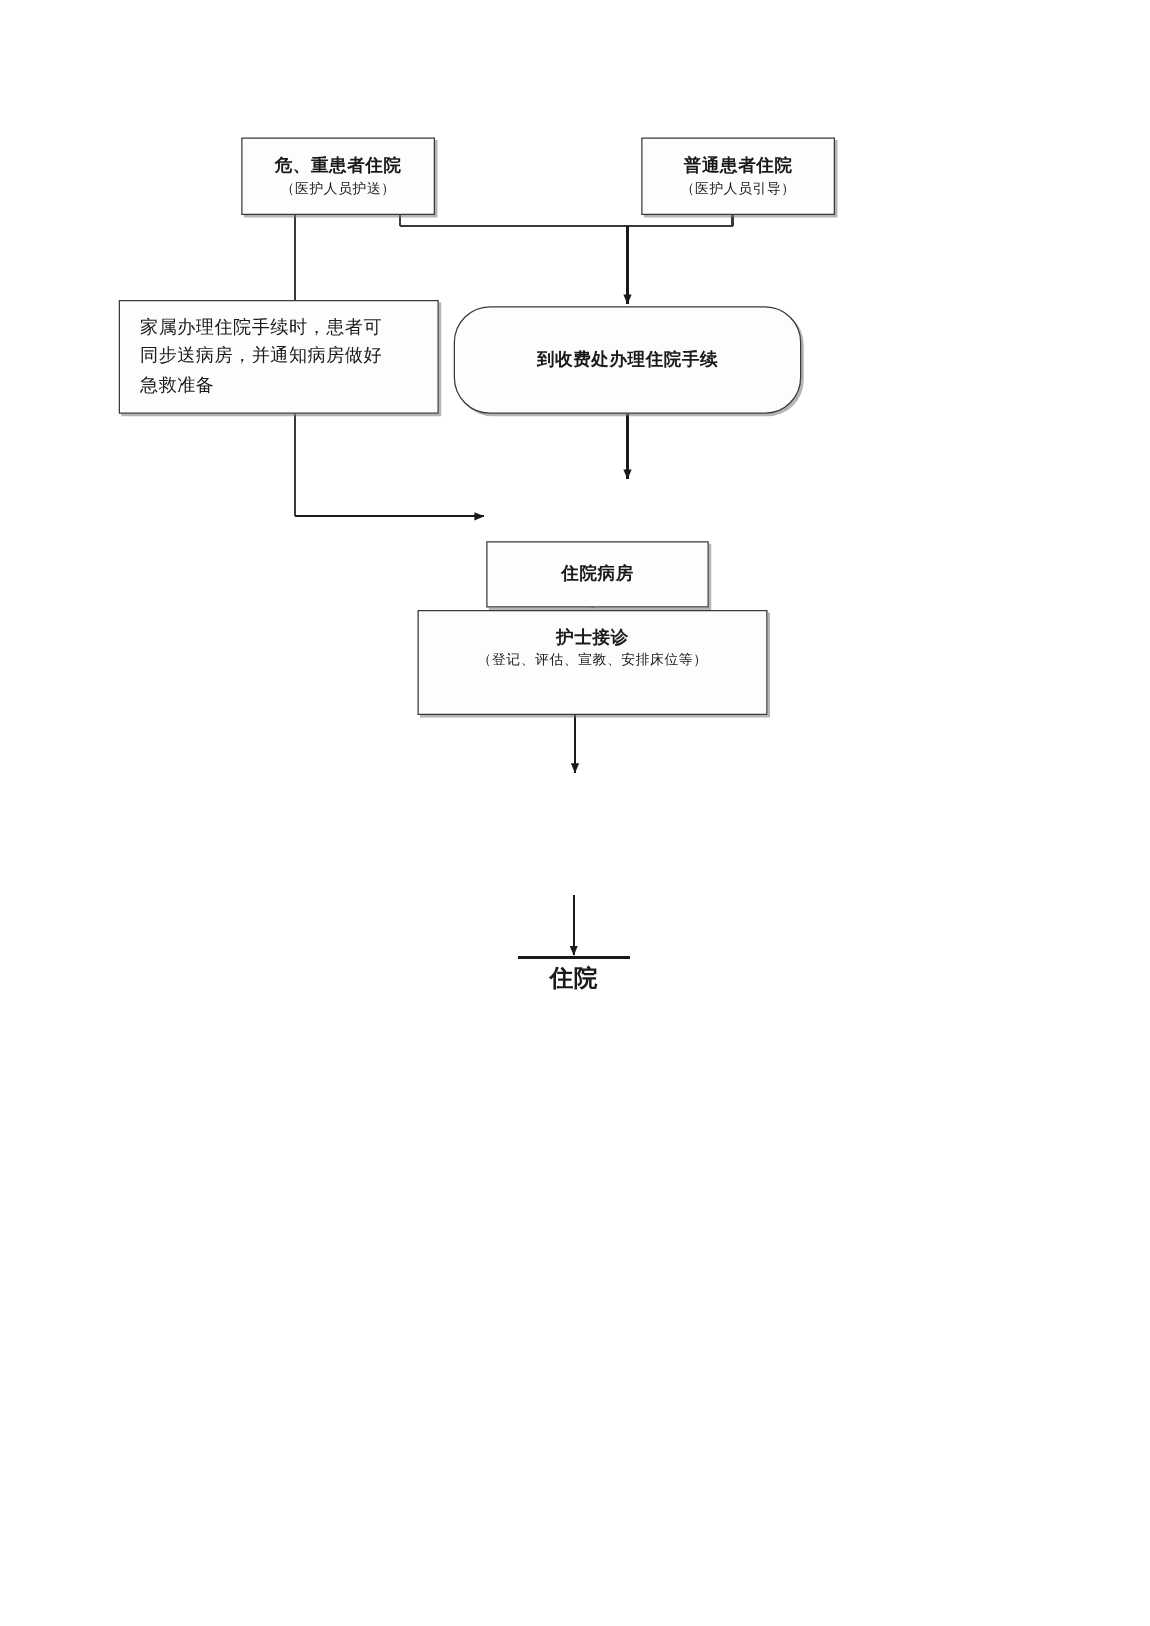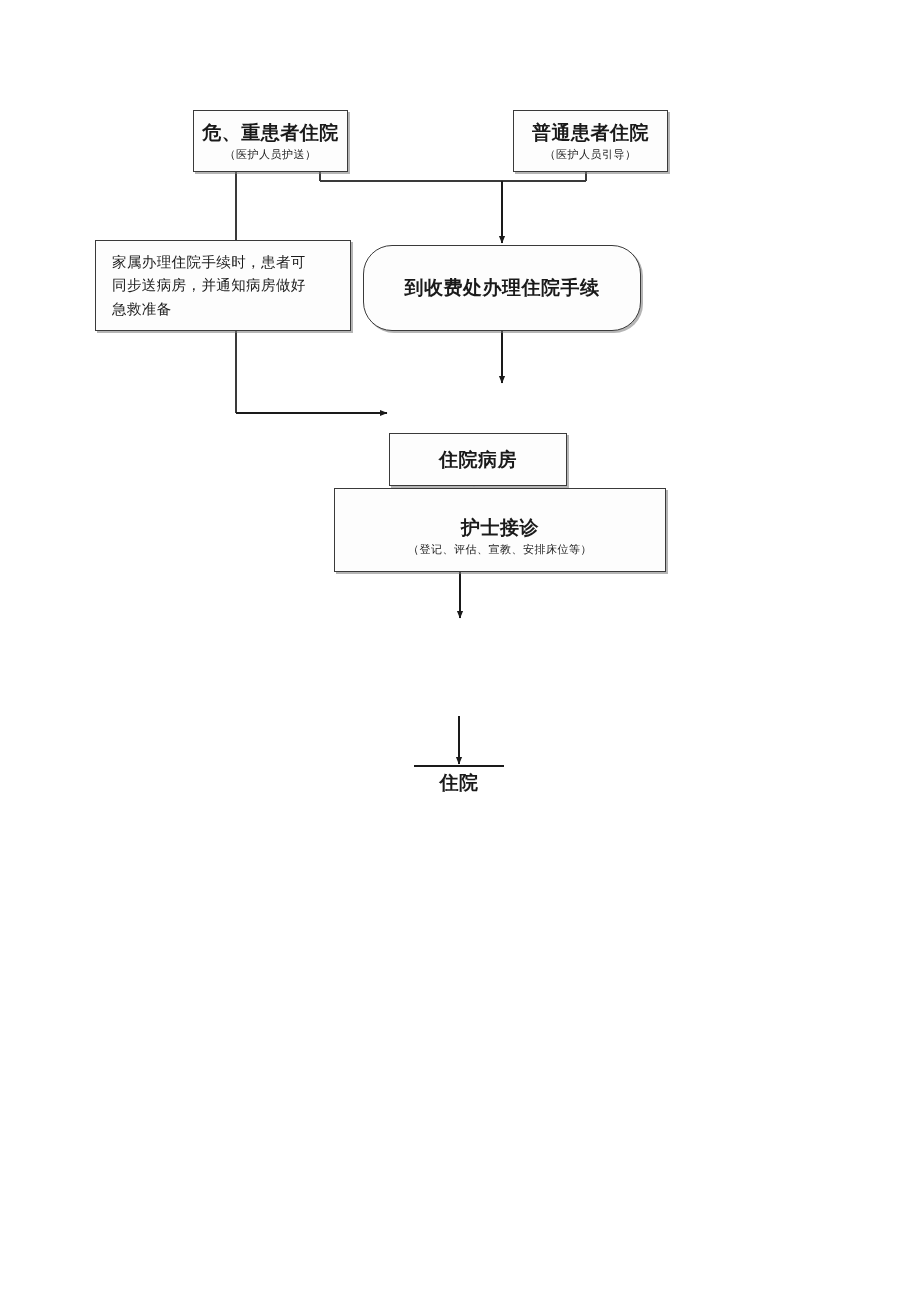--- a/index.html
+++ b/index.html
@@ -33,21 +33,21 @@
     line-height: 1.45;
   }
   .node.left-align {
     align-items: flex-start;
     text-align: left;
     justify-content: flex-start;
   }
   .title-cn {
     font-family: "DejaVu Sans", "Liberation Sans", sans-serif;
     font-weight: bold;
-    font-size: 19px;
+    font-size: 14px;
     letter-spacing: 0.5px;
     white-space: nowrap;
     text-align: right;
   }
   .sub-cn {
     font-family: "DejaVu Serif", "Liberation Serif", serif;
     font-weight: normal;
     font-size: 11px;
     letter-spacing: 0.5px;
   }
@@ -132,21 +132,21 @@
   </div>
 
   <div class="node" style="left:363px; top:245px; width:278px; height:86px;border-radius:29px;">
     <div class="title-cn">到收费处办理住院手续</div>
   </div>
 
   <div class="node" style="left:389px; top:385px; width:178px; height:53px;margin-top:48px;">
     <div class="title-cn">住院病房</div>
   </div>
 
-  <div class="node" style="left:334px; top:488px; width:332px; height:84px; justify-content:flex-start; padding-top:25px;">
+  <div class="node" style="left:334px; top:488px; width:280px; height:84px; justify-content:flex-start; padding-top:11px;">
     <div class="title-cn">护士接诊</div>
     <div class="sub-cn">（登记、评估、宣教、安排床位等）</div>
   </div>
 
 
   <div class="end-label plain-cn" style="left:414px; top:770px; width:90px;">住院</div>
 
 </div>
 
 </body></html>

